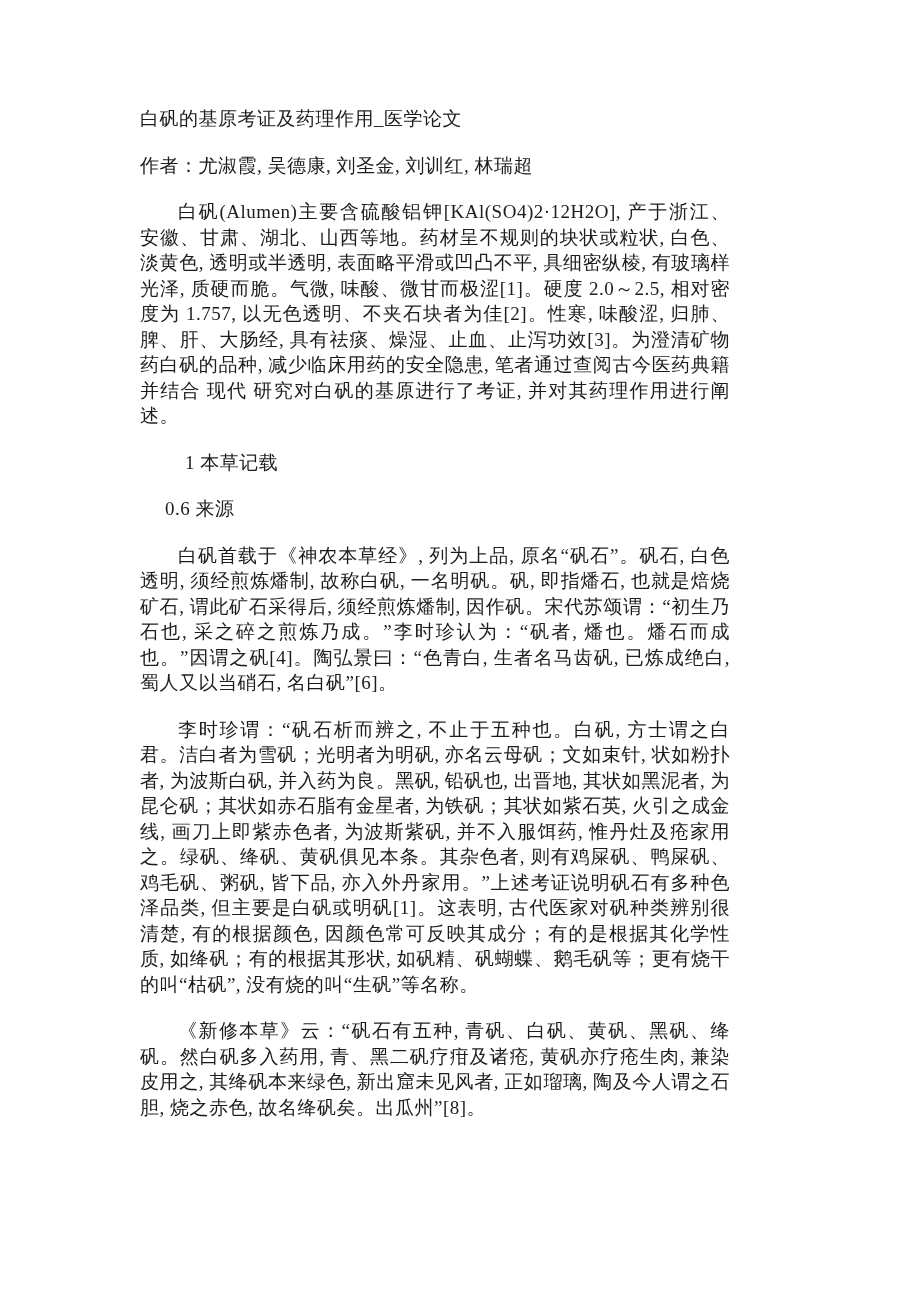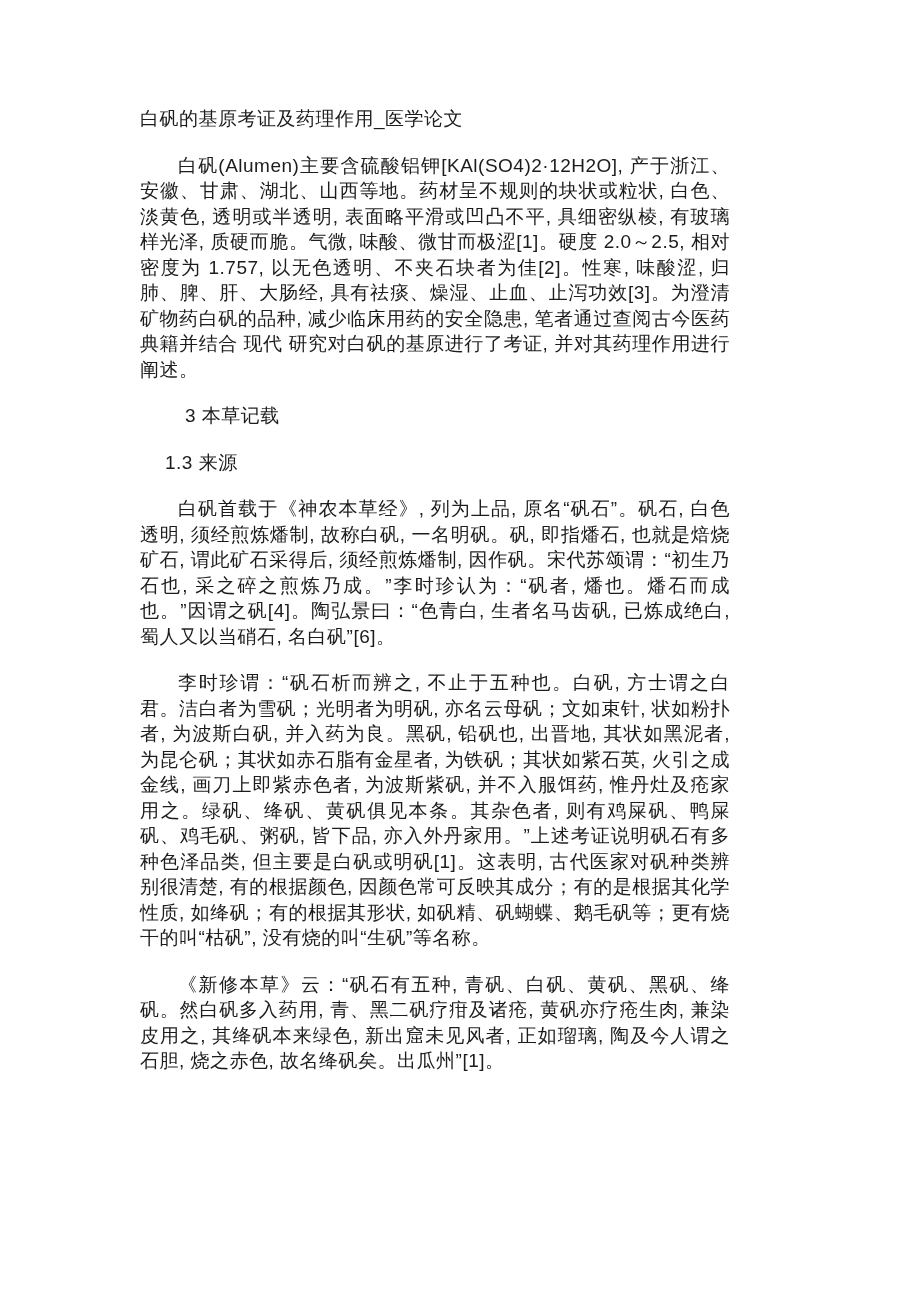--- a/index.html
+++ b/index.html
@@ -11,21 +11,21 @@
     width: 920px;
     height: 1302px;
     overflow: hidden;
   }
   .page {
     box-sizing: border-box;
     width: 864px;
     height: 1302px;
     padding: 106px 134px 0 140px;
     background: #ffffff;
-    font-family: Liberation Sans, sans-serif;
+    font-family: Liberation Serif, serif;
     font-size: 19px;
     line-height: 25.5px;
     letter-spacing: 0.5px;
     color: #1c1c1c;
   }
   .block {
     margin: 0 0 21px 0;
     padding: 0;
   }
   .para {
@@ -38,19 +38,20 @@
   }
   .h2 {
     padding-left: 25px;
   }
 </style>
 </head>
 <body>
 
 <div class="page">
   <p class="block title">白矾的基原考证及药理作用_医学论文</p>
+  <p class="block">作者：尤淑霞, 吴德康, 刘圣金, 刘训红, 林瑞超</p>
   <p class="block para">白矾(Alumen)主要含硫酸铝钾[KAl(SO4)2·12H2O], 产于浙江、安徽、甘肃、湖北、山西等地。药材呈不规则的块状或粒状, 白色、淡黄色, 透明或半透明, 表面略平滑或凹凸不平, 具细密纵棱, 有玻璃样光泽, 质硬而脆。气微, 味酸、微甘而极涩[1]。硬度 2.0～2.5, 相对密度为 1.757, 以无色透明、不夹石块者为佳[2]。性寒, 味酸涩, 归肺、脾、肝、大肠经, 具有祛痰、燥湿、止血、止泻功效[3]。为澄清矿物药白矾的品种, 减少临床用药的安全隐患, 笔者通过查阅古今医药典籍并结合 现代 研究对白矾的基原进行了考证, 并对其药理作用进行阐述。</p>
-  <p class="block h1">3 本草记载</p>
-  <p class="block h2">1.3 来源</p>
+  <p class="block h1">1 本草记载</p>
+  <p class="block h2">0.6 来源</p>
   <p class="block para">白矾首载于《神农本草经》, 列为上品, 原名“矾石”。矾石, 白色透明, 须经煎炼燔制, 故称白矾, 一名明矾。矾, 即指燔石, 也就是焙烧矿石, 谓此矿石采得后, 须经煎炼燔制, 因作矾。宋代苏颂谓：“初生乃石也, 采之碎之煎炼乃成。”李时珍认为：“矾者, 燔也。燔石而成也。”因谓之矾[4]。陶弘景曰：“色青白, 生者名马齿矾, 已炼成绝白, 蜀人又以当硝石, 名白矾”[6]。</p>
   <p class="block para">李时珍谓：“矾石析而辨之, 不止于五种也。白矾, 方士谓之白君。洁白者为雪矾；光明者为明矾, 亦名云母矾；文如束针, 状如粉扑者, 为波斯白矾, 并入药为良。黑矾, 铅矾也, 出晋地, 其状如黑泥者, 为昆仑矾；其状如赤石脂有金星者, 为铁矾；其状如紫石英, 火引之成金线, 画刀上即紫赤色者, 为波斯紫矾, 并不入服饵药, 惟丹灶及疮家用之。绿矾、绛矾、黄矾俱见本条。其杂色者, 则有鸡屎矾、鸭屎矾、鸡毛矾、粥矾, 皆下品, 亦入外丹家用。”上述考证说明矾石有多种色泽品类, 但主要是白矾或明矾[1]。这表明, 古代医家对矾种类辨别很清楚, 有的根据颜色, 因颜色常可反映其成分；有的是根据其化学性质, 如绛矾；有的根据其形状, 如矾精、矾蝴蝶、鹅毛矾等；更有烧干的叫“枯矾”, 没有烧的叫“生矾”等名称。</p>
-  <p class="block para">《新修本草》云：“矾石有五种, 青矾、白矾、黄矾、黑矾、绛矾。然白矾多入药用, 青、黑二矾疗疳及诸疮, 黄矾亦疗疮生肉, 兼染皮用之, 其绛矾本来绿色, 新出窟未见风者, 正如瑠璃, 陶及今人谓之石胆, 烧之赤色, 故名绛矾矣。出瓜州”[1]。</p>
+  <p class="block para">《新修本草》云：“矾石有五种, 青矾、白矾、黄矾、黑矾、绛矾。然白矾多入药用, 青、黑二矾疗疳及诸疮, 黄矾亦疗疮生肉, 兼染皮用之, 其绛矾本来绿色, 新出窟未见风者, 正如瑠璃, 陶及今人谓之石胆, 烧之赤色, 故名绛矾矣。出瓜州”[8]。</p>
 </div>
 
 </body></html>

